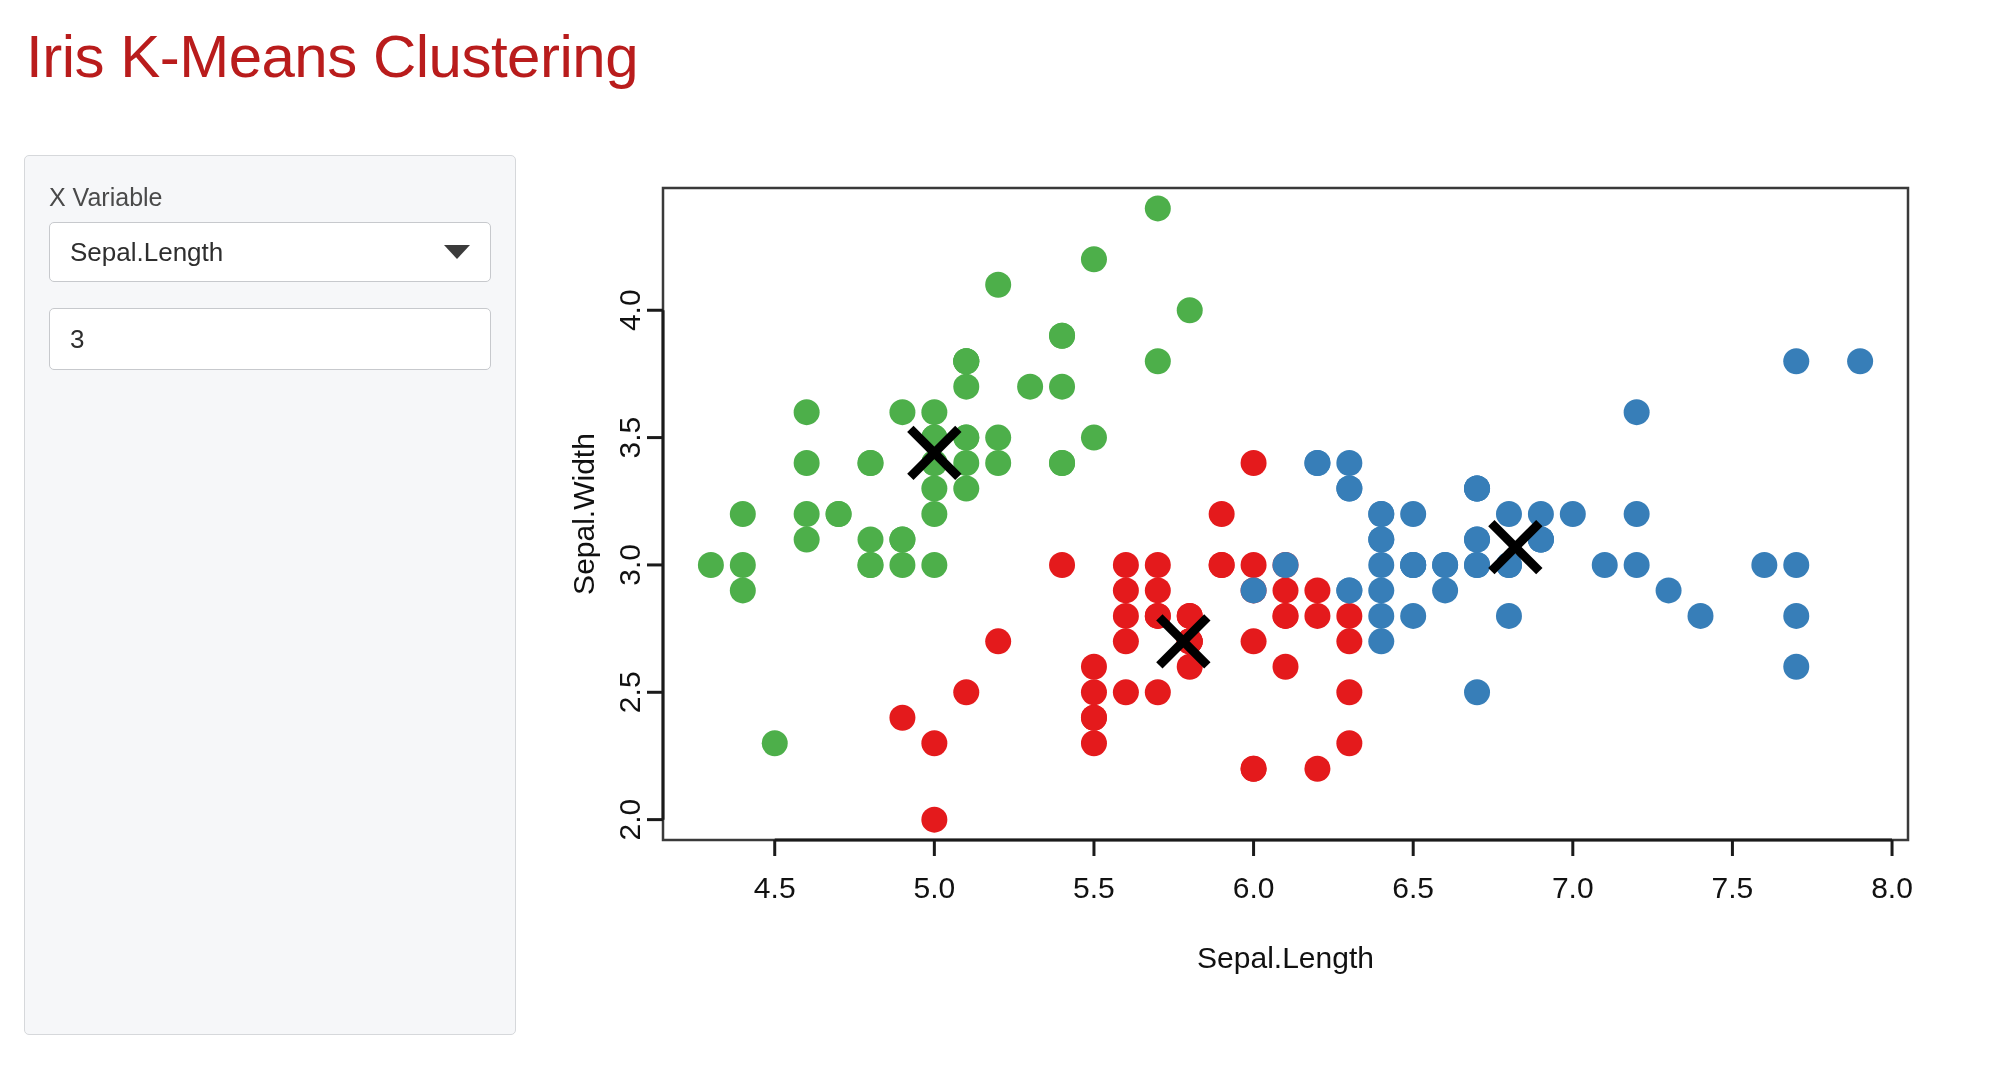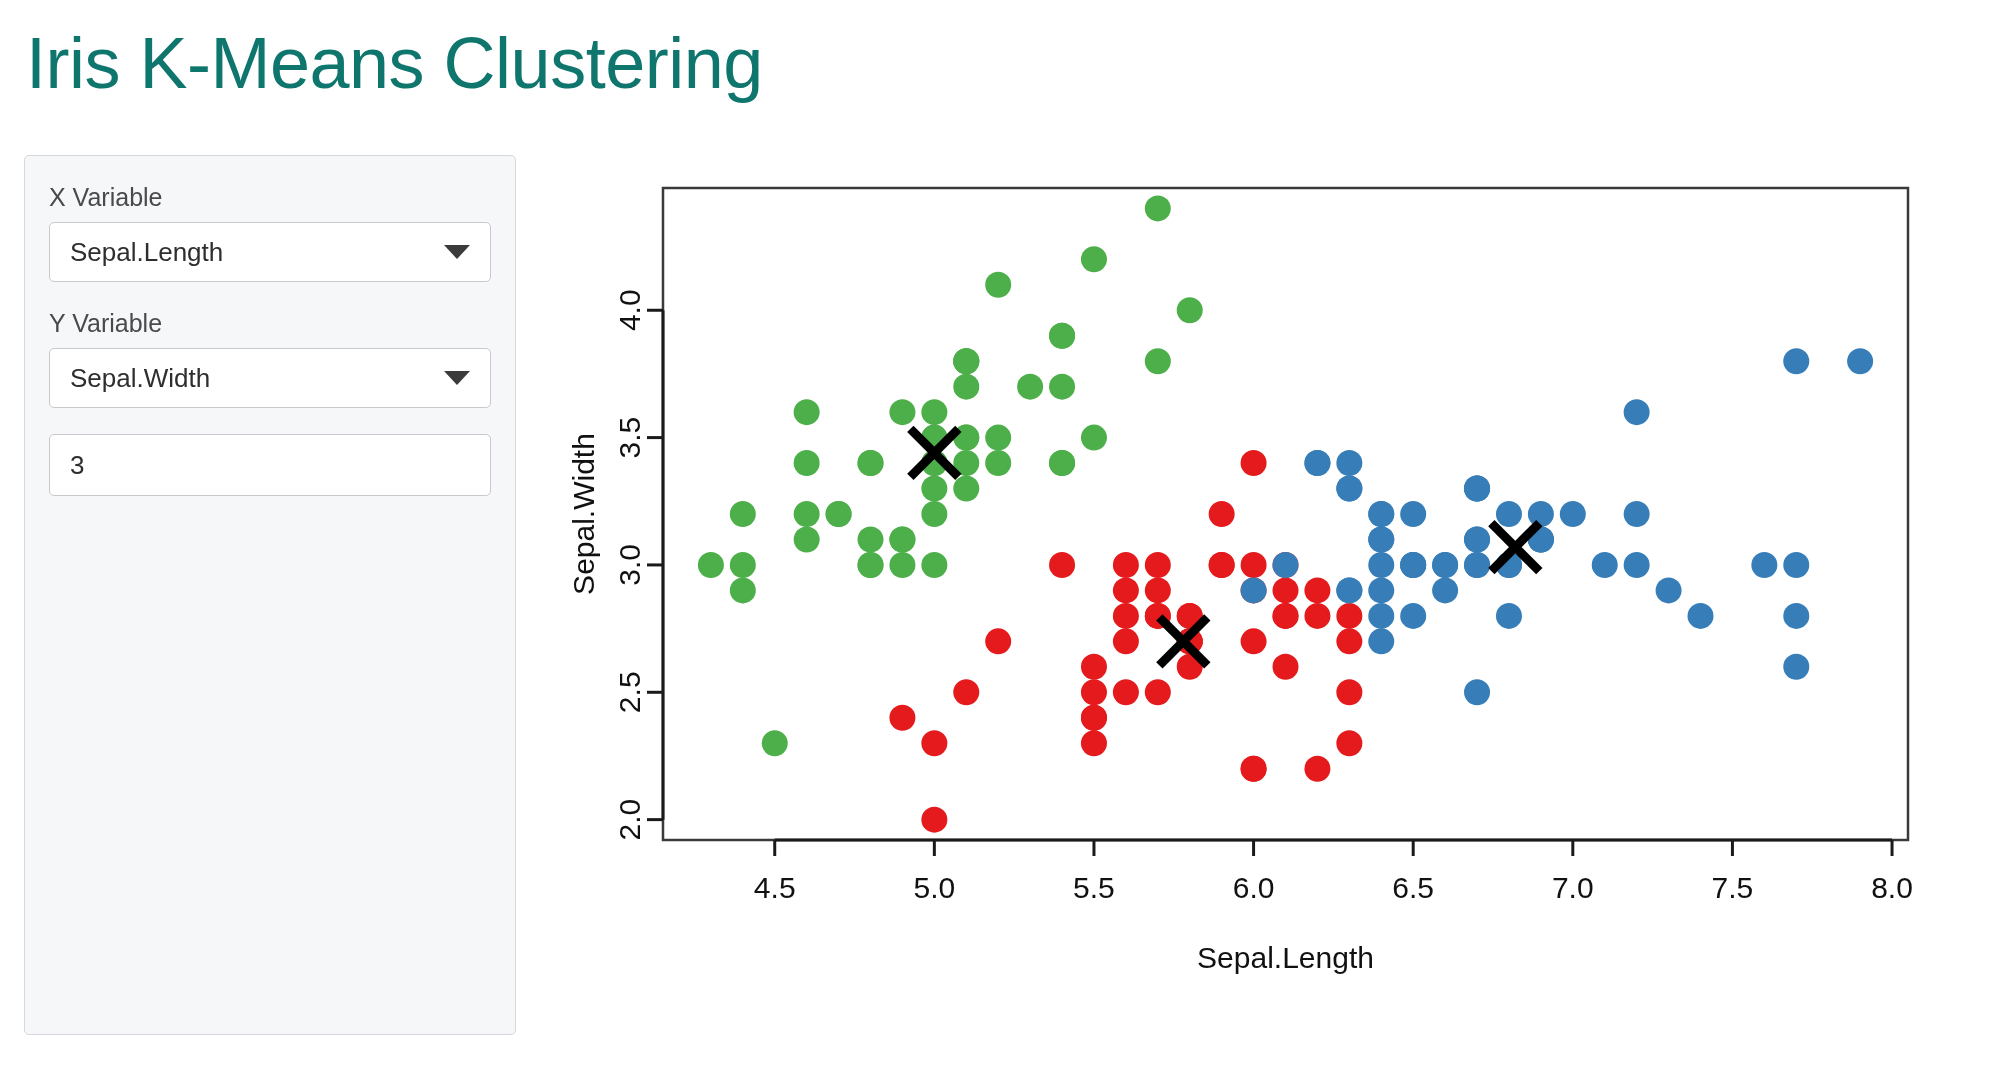--- a/index.html
+++ b/index.html
@@ -15,23 +15,23 @@
     color: #333333;
     overflow: hidden;
     position: relative;
   }
 
   
   .page-title {
     position: absolute;
     left: 26px;
     top: 24px;
-    font-size: 72px;
+    font-size: 60px;
     font-weight: 400;
-    color: #0f766e;
+    color: #b91c1c;
     letter-spacing: -0.5px;
     line-height: 1.1;
     white-space: nowrap;
   }
 
   
   .sidebar {
     position: absolute;
     left: 24px;
     top: 155px;
@@ -106,27 +106,20 @@
 <div class="sidebar">
 
   <div class="field-group">
     <div class="field-label">X Variable</div>
     <div class="select-box">
       <span>Sepal.Length</span>
       <span class="select-arrow"></span>
     </div>
   </div>
 
-  <div class="field-group">
-    <div class="field-label">Y Variable</div>
-    <div class="select-box">
-      <span>Sepal.Width</span>
-      <span class="select-arrow"></span>
-    </div>
-  </div>
 
   <div class="field-group">
     <div class="number-box">
       <span>3</span>
     </div>
   </div>
 
 </div>
 
 <div class="plot-wrap">

